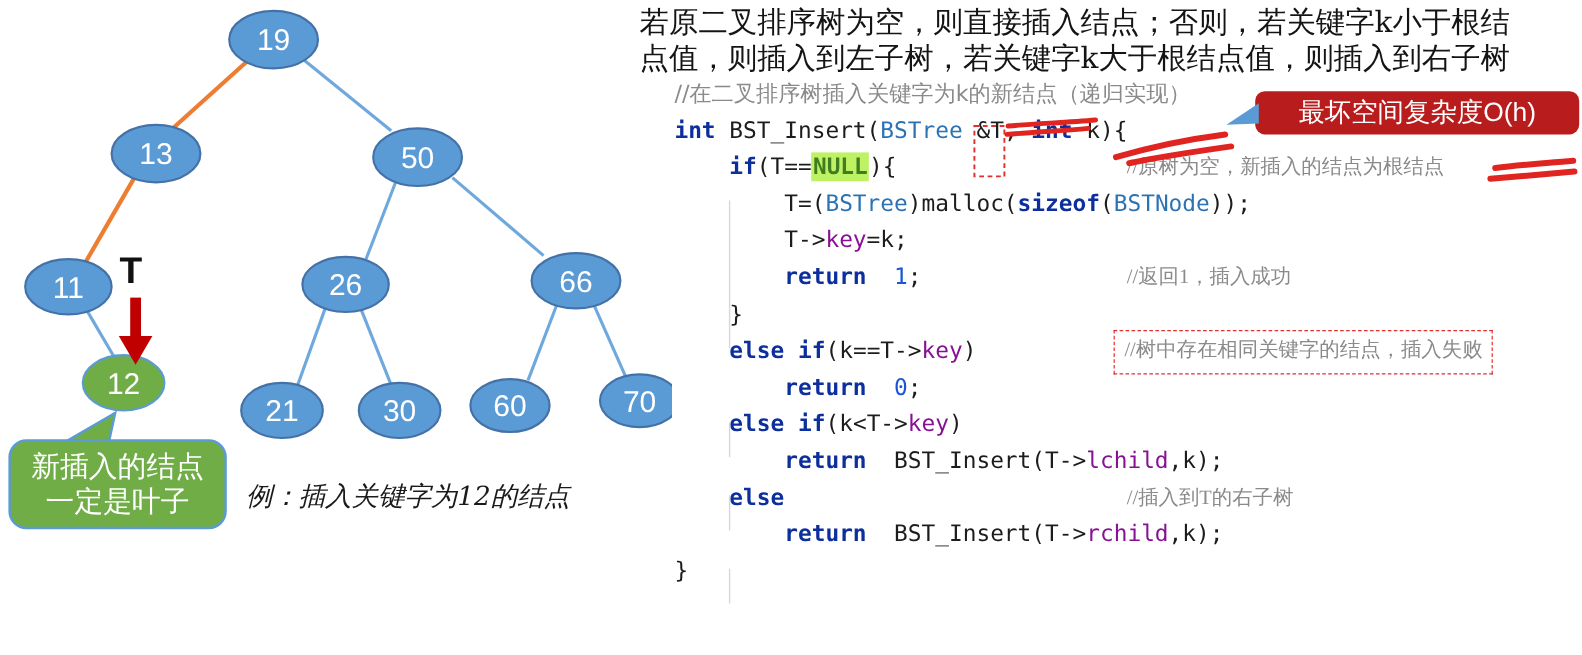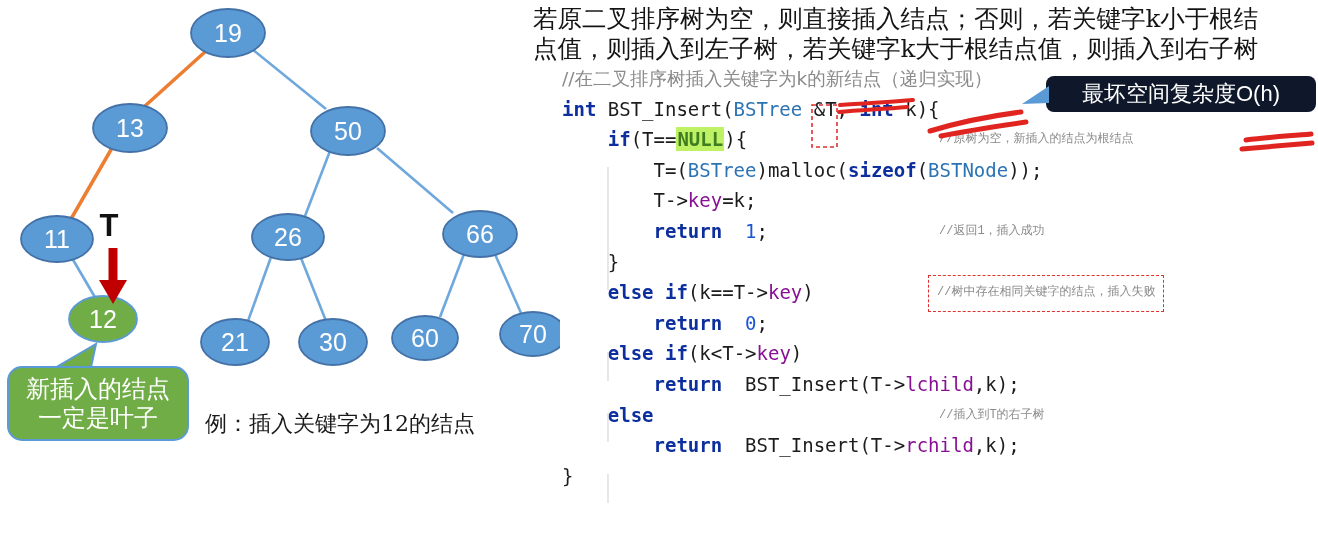--- a/index.html
+++ b/index.html
@@ -13,29 +13,29 @@
         font-family:"DejaVu Sans Mono", monospace;font-size:19px;line-height:30.6px;color:#1c1c1c;}
   .code-line{white-space:pre;position:relative;height:30.6px;}
   .seg-p{color:#1c1c1c;}
   .seg-k{color:#0d2f9e;font-weight:bold;}
   .seg-t{color:#2c73b4;}
   .seg-n{color:#1955d5;}
   .seg-f{color:#871094;}
   .seg-N{color:#3f7d20;font-weight:bold;background:#bef264;padding:1px 1px;}
   .seg-c{color:#8a8a8a;font-family:"DejaVu Sans", sans-serif;font-size:18.5px;}
   .line-comment{position:absolute;left:377px;top:0;color:#8a8a8a;white-space:nowrap;
-                font-family:Liberation Mono, monospace;font-size:12px;}
+                font-family:Liberation Serif, serif;font-size:17px;}
   .line-comment.boxed{left:366px;top:-2px;border:1.6px dashed #e0312f;padding:1px 8px 3px;}
   
   .bubble{position:absolute;left:1046px;top:76px;width:270px;height:36px;border-radius:8px;
-          background:#0f172a;color:#ffffff;font-size:22px;line-height:36px;text-align:center;
+          background:#b91c1c;color:#ffffff;font-size:22px;line-height:36px;text-align:center;
           font-family:"Liberation Sans", sans-serif;}
   
-  .caption{position:absolute;left:205px;top:409px;font-size:22px;color:#1a1a1a;
-           font-family:"DejaVu Serif", serif;}
+  .caption{position:absolute;left:205px;top:399px;font-size:22px;color:#1a1a1a;
+           font-family:"DejaVu Serif", serif;font-style:italic;}
   
   .abs-svg{position:absolute;left:0;top:0;pointer-events:none;}
 </style>
 </head>
 <body>
 
 <div class="stage">
 
   <svg class="abs-svg" width="560" height="460" viewBox="0 0 560 460">
     <g id="tree-edges">

